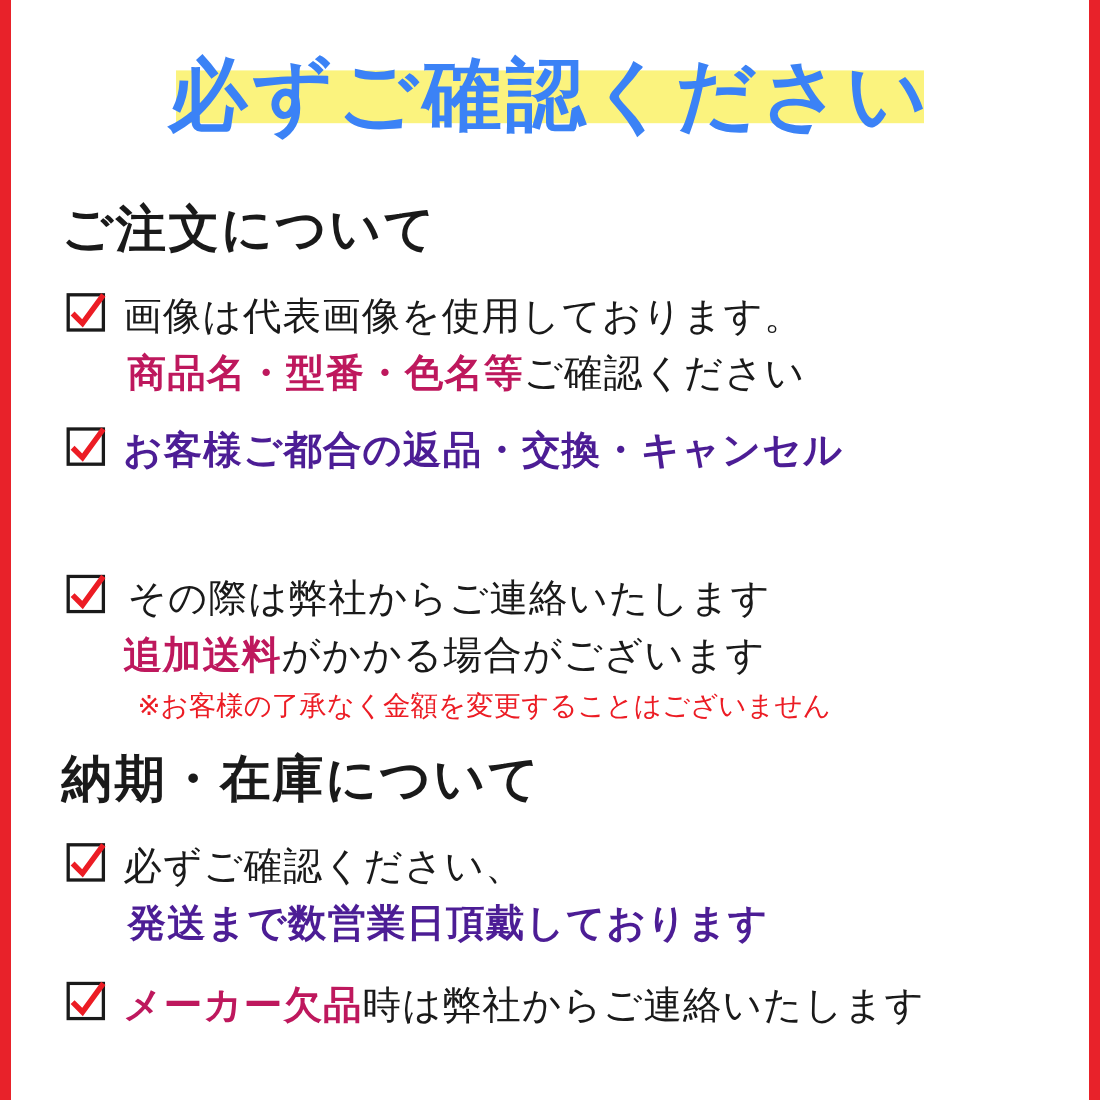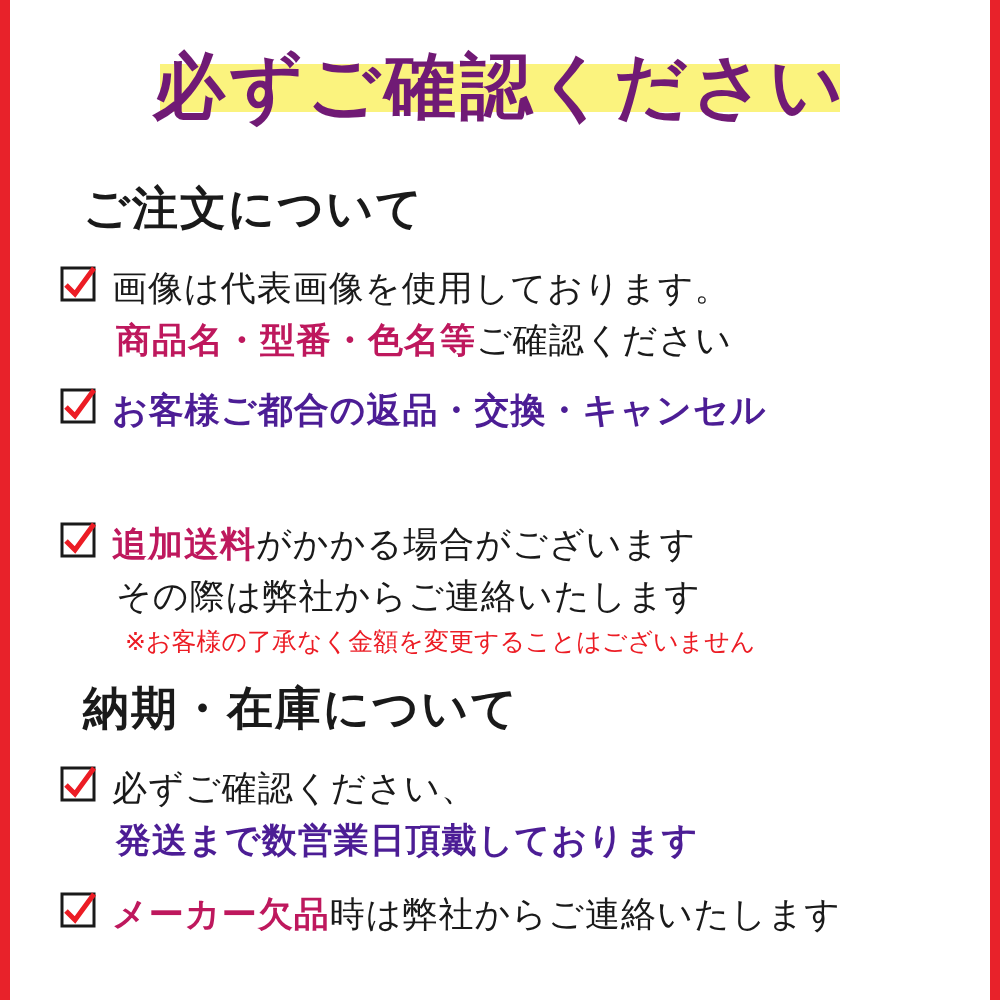--- a/index.html
+++ b/index.html
@@ -46,37 +46,36 @@
     top: 30px;
     height: 48px;
     background: #fbf37e;
   }
   .title-text {
     position: relative;
     display: inline-block;
     font-size: 72px;
     line-height: 104px;
     font-weight: bold;
-    color: #701a75;
+    color: #3b82f6;
     letter-spacing: 4px;
     font-family: "DejaVu Sans", "Liberation Sans", sans-serif;
     white-space: nowrap;
   }
 
   
   .section-heading {
     position: absolute;
     left: 36px;
     font-size: 46px;
     font-weight: bold;
     color: #1a1a1a;
     letter-spacing: 2px;
     white-space: nowrap;
     font-family: "DejaVu Sans", "Liberation Sans", sans-serif;
-    margin-left: 27px;
   }
   #heading-order { top: 178px; }
   #heading-delivery { top: 678px; }
 
   
   .item {
     position: absolute;
     left: 40px;
     right: 8px;
   }
@@ -157,22 +156,22 @@
     </div>
 
     <div class="item" id="item-3">
       <span class="check">
         <svg width="36" height="36" viewBox="0 0 36 36">
           <rect x="2" y="2" width="32" height="32" fill="#ffffff" stroke="#1a1a1a" stroke-width="3"></rect>
           <path d="M6 19 L15 28 L34 2" fill="none" stroke="#ec1c24" stroke-width="5"></path>
         </svg>
       </span>
       <div class="lines">
+        <div class="line indent">その際は弊社からご連絡いたします</div>
         <div class="line"><span class="red">追加送料</span><span>がかかる場合がございます</span></div>
-        <div class="line indent">その際は弊社からご連絡いたします</div>
         <div class="note">※お客様の了承なく金額を変更することはございません</div>
       </div>
     </div>
 
     <div class="section-heading" id="heading-delivery">納期・在庫について</div>
 
     <div class="item" id="item-4">
       <span class="check">
         <svg width="36" height="36" viewBox="0 0 36 36">
           <rect x="2" y="2" width="32" height="32" fill="#ffffff" stroke="#1a1a1a" stroke-width="3"></rect>

